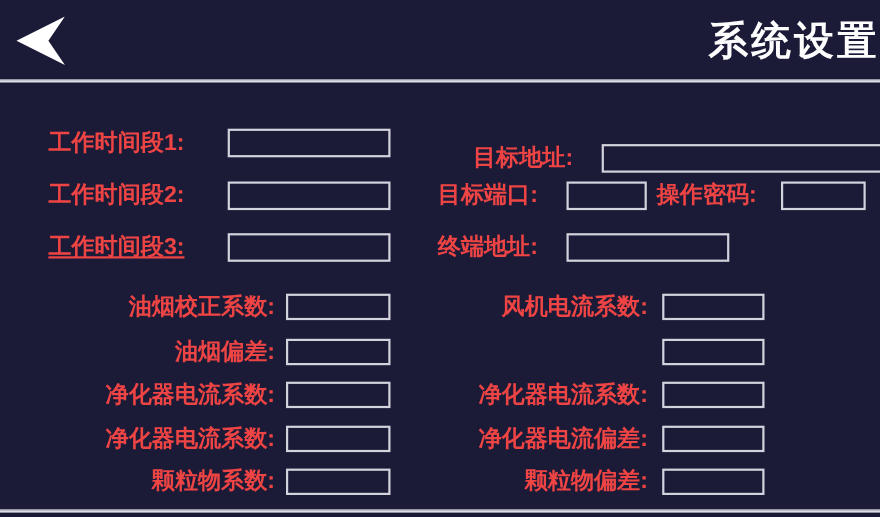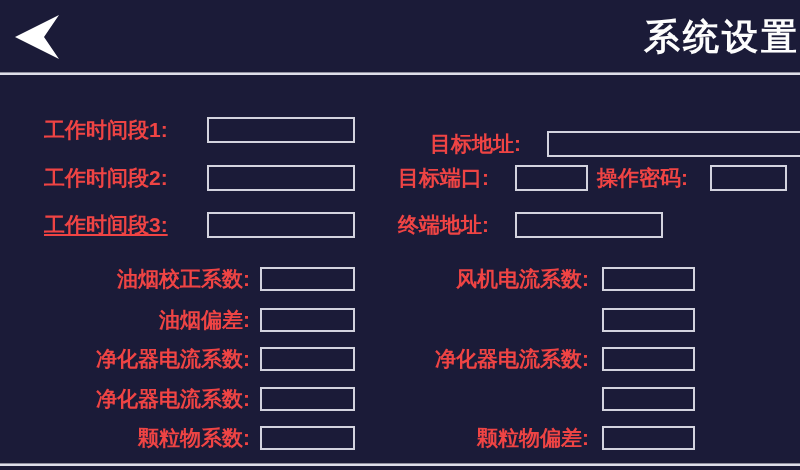--- a/index.html
+++ b/index.html
@@ -106,20 +106,21 @@
   <input class="field h24" style="left: 204px; width: 93px;">
 </div>
 <div class="row h24" style="left:398px;top:308px;width:300px;">
   <input class="field h24" style="left: 204px; width: 93px;">
 </div>
 <div class="row h24" style="left:398px;top:347px;width:300px;">
   <span class="lbl r" style="left:0;width:191px;">净化器电流系数:</span>
   <input class="field h24" style="left: 204px; width: 93px;">
 </div>
 <div class="row h24" style="left:398px;top:387px;width:300px;">
+  <span class="lbl r" style="left:0;width:191px;">净化器电流偏差:</span>
   <input class="field h24" style="left: 204px; width: 93px;">
 </div>
 <div class="row h24" style="left:398px;top:426px;width:300px;">
   <span class="lbl r" style="left:0;width:191px;">颗粒物偏差:</span>
   <input class="field h24" style="left: 204px; width: 93px;">
 </div>
 
 <div class="divider bottom"></div>
 
 </body></html>

